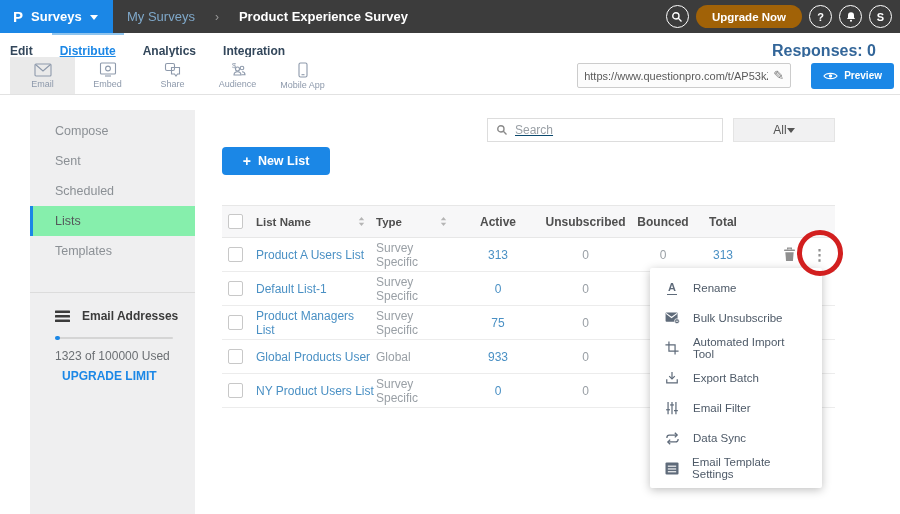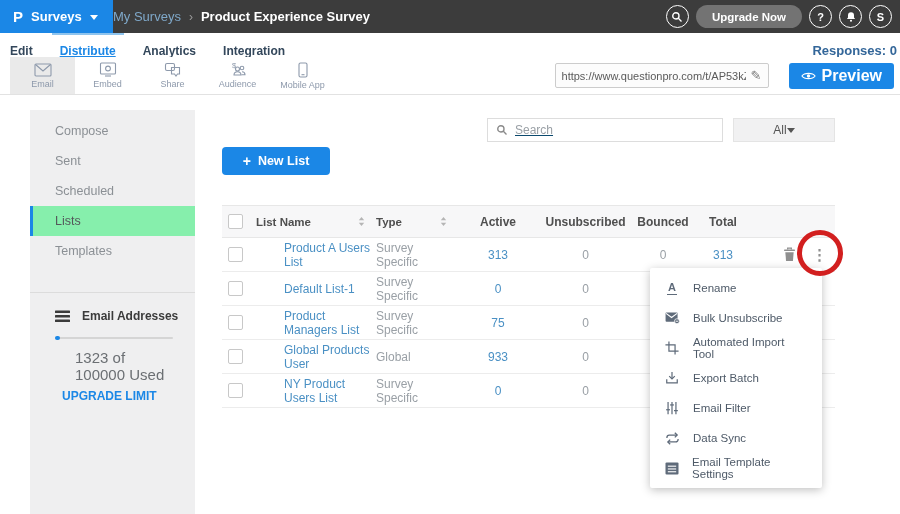--- a/index.html
+++ b/index.html
@@ -5,57 +5,57 @@
   * { margin:0; padding:0; box-sizing:border-box; }
   body { font-family:"Liberation Sans", sans-serif; background:#fff; }
   .app { position:relative; width:900px; height:514px; background:#fff; overflow:hidden; }
 
   
   .header { position:absolute; left:0; top:0; width:900px; height:33px; background:#3c3c3c; display:flex; align-items:center; }
   .logo-area { width:113px; height:33px; background:#1b87e6; display:flex; align-items:center; gap:8px; padding-left:13px; cursor:pointer; }
   .logo-p { color:#fff; font-weight:800; font-size:15px; }
   .logo-label { color:#fff; font-size:13px; font-weight:700; }
   .caret-down-w { width:0; height:0; border-left:4px solid transparent; border-right:4px solid transparent; border-top:5px solid #fff; margin-top:1px; }
-  .breadcrumb { font-size:13px; display:flex; align-items:center; gap:8px; }
+  .breadcrumb { margin-left:14px; font-size:13px; display:flex; align-items:center; gap:20px; }
   .bc-parent { color:#7fa8c9; cursor:pointer; }
   .bc-sep { color:#9a9a9a; font-size:12px; }
   .bc-current { color:#fff; font-weight:600;text-align:right; }
   .header-right { margin-left:auto; display:flex; align-items:center; gap:7px; margin-right:8px; }
   .hcircle { width:23px; height:23px; border:1.5px solid #fff; border-radius:50%; color:#fff; display:flex; align-items:center; justify-content:center; font-size:11px; font-weight:700; cursor:pointer; }
-  .upgrade-pill { height:23px; padding:0 16px; background:#737373; border-radius:12px; color:#fff; font-weight:700; font-size:11.5px; display:flex; align-items:center; cursor:pointer; }
+  .upgrade-pill { height:23px; padding:0 16px; background:#a16207; border-radius:12px; color:#fff; font-weight:700; font-size:11.5px; display:flex; align-items:center; cursor:pointer; }
 
   
   .subnav { position:absolute; left:0; top:33px; width:900px; height:36px; background:#fff; border-bottom:1px solid #e0e0e0; display:flex; align-items:center; padding-left:10px; gap:27px; }
   .subnav-item { position:relative; height:100%; display:flex; align-items:center; font-size:12px; font-weight:700; color:#33475b; cursor:pointer; }
   .subnav-item.active { color:#1b87e6; text-decoration:underline; }
   .subnav-item.active::before { content:''; position:absolute; top:0; left:-8px; right:-8px; height:2px; background:#8ec4ee; }
-  .responses { margin-left:auto; margin-right:3px; font-size:13px; font-weight:700; color:#336699; }
+  .responses { margin-left:auto; margin-right:24px; font-size:16px; font-weight:700; color:#336699; }
 
   
   .toolbar { position:absolute; left:0; top:57px; width:900px; height:38px; background:#fff; border-bottom:1px solid #e2e2e2; display:flex; align-items:stretch; padding-left:10px; }
   .tb-item { width:65px; display:flex; flex-direction:column; align-items:center; justify-content:center; gap:2px; color:#8d99ab; cursor:pointer; }
   .tb-item.active { background:#eaeaea; }
   .tb-label { font-size:9px; color:#8d99ab; }
   .tb-icon svg { display:block; }
   .toolbar-right { margin-left:auto; display:flex; align-items:center; gap:20px; margin-right:6px; }
   .url-box { width:214px; height:25px; border:1px solid #ccc; background:#fcfcfc; border-radius:2px; display:flex; align-items:center; padding:0 6px; gap:5px; }
   .url-box input { flex:1; border:none; outline:none; background:transparent; font-size:11px; color:#5a5a5a; font-family:"Liberation Sans",sans-serif; min-width:0; }
   .pencil { color:#777; font-size:13px; cursor:pointer; }
-  .preview-btn { height:26px; padding:0 12px; background:#1b87e6; color:#fff; border:none; border-radius:3px; font-size:16px; font-weight:700; display:flex; align-items:center; gap:6px; cursor:pointer; font-family:"Liberation Sans",sans-serif; }
+  .preview-btn { height:26px; padding:0 12px; background:#1b87e6; color:#fff; border:none; border-radius:3px; font-size:10px; font-weight:700; display:flex; align-items:center; gap:6px; cursor:pointer; font-family:"Liberation Sans",sans-serif; }
 
   
   .sidebar { position:absolute; left:30px; top:110px; width:165px; bottom:0; background:#efeff0; padding-top:6px; }
   .side-item { height:30px; display:flex; align-items:center; padding-left:22px; font-size:12.5px; color:#8b9095; border-left:3px solid transparent; cursor:pointer; }
   .side-item.active { background:#86efac; border-left:3px solid #1b87e6; color:#54585a; }
   .side-divider { margin-top:26px; border-top:1px solid #dcdcdc; }
   .email-box { padding:16px 16px 0 25px; }
   .email-title { display:flex; align-items:center; gap:12px; font-size:12px; font-weight:700; color:#3b3b3b; }
   .progress { margin-top:14px; width:118px; height:2px; background:#d5d5d5; position:relative; border-radius:1px; }
   .progress-fill { position:absolute; left:0; top:-1px; width:5px; height:4px; background:#1b87e6; border-radius:2px; }
-  .usage { margin-top:10px; font-size:15px; color:#6b6f73;margin-left:20px; }
+  .usage { margin-top:10px; font-size:12px; color:#6b6f73; }
   .upgrade-limit { margin-top:6px; font-size:12px; font-weight:700; color:#1b87e6; cursor:pointer;padding-left:7px; }
 
   
   .search-box { position:absolute; left:487px; top:118px; width:236px; height:24px; border:1px solid #ddd; background:#fff; display:flex; align-items:center; padding:0 8px; gap:7px; }
   .search-box input { flex:1; border:none; outline:none; font-size:12px; color:#0c4a6e; font-family:"Liberation Sans",sans-serif; min-width:0;text-decoration:underline; }
   .search-box input::placeholder { color:#9aa0a6; }
   .filter-dd { position:absolute; left:733px; top:118px; width:102px; height:24px; background:#f1f1f2; border:1px solid #e4e4e4; display:flex; align-items:center; justify-content:center; padding:0 10px; font-size:12px; color:#555; cursor:pointer; }
   .caret-down-d { width:0; height:0; border-left:4px solid transparent; border-right:4px solid transparent; border-top:5px solid #555; }
   .new-list-btn { position:absolute; left:222px; top:147px; width:108px; height:28px; background:#1b87e6; border:none; border-radius:4px; color:#fff; font-size:12.5px; font-weight:700; display:flex; align-items:center; justify-content:center; gap:7px; cursor:pointer; font-family:"Liberation Sans",sans-serif; }
   .plus { font-size:14px; font-weight:700; }
@@ -63,21 +63,21 @@
   
   .list-table { position:absolute; left:222px; top:205px; width:613px; }
   .trow { display:grid; grid-template-columns:34px 120px 82px 80px 95px 60px 60px 82px; align-items:center; height:34px; border-bottom:1px solid #ececec; background:#fff; }
   .trow.thead { height:33px; background:#f7f7f8; border-top:1px solid #e7e7e7; border-bottom:1px solid #e7e7e7; }
   .th { font-size:11.5px; font-weight:700; color:#4f4f4f; }
   .cell-flex { display:flex; align-items:center; justify-content:space-between; padding-right:10px; }
   .num { text-align:center; font-size:12px; }
   .c-link { color:#4a90c4; }
   .c-gray { color:#9aa0a6; }
   .checkbox { width:15px; height:15px; border:1px solid #c8c8c8; border-radius:2px; background:#fff; margin-left:6px; cursor:pointer; }
-  .name-cell { font-size:12px; color:#4a90c4; cursor:pointer;margin-left:28px; }
+  .name-cell { font-size:12px; color:#4a90c4; cursor:pointer; }
   .type-cell { font-size:12px; color:#9aa0a6; }
   .actions { display:flex; align-items:center; justify-content:flex-end; gap:16px; padding-right:8px; }
   .trash { cursor:pointer; }
   .kebab { font-size:15px; font-weight:700; color:#8f8f8f; cursor:pointer; line-height:1; letter-spacing:0; }
   .sort-ic { display:inline-flex; }
 
   
   .ctx-menu { position:absolute; left:650px; top:268px; width:172px; background:#fff; box-shadow:0 2px 10px rgba(0,0,0,0.25); border-radius:2px; padding:5px 0; z-index:5; }
   .ctx-item { height:30px; display:flex; align-items:center; gap:13px; padding:0 14px; font-size:11.5px; color:#4e5a68; cursor:pointer; }
   .ctx-ic { width:16px; display:flex; justify-content:center; color:#5f6b7a; }

